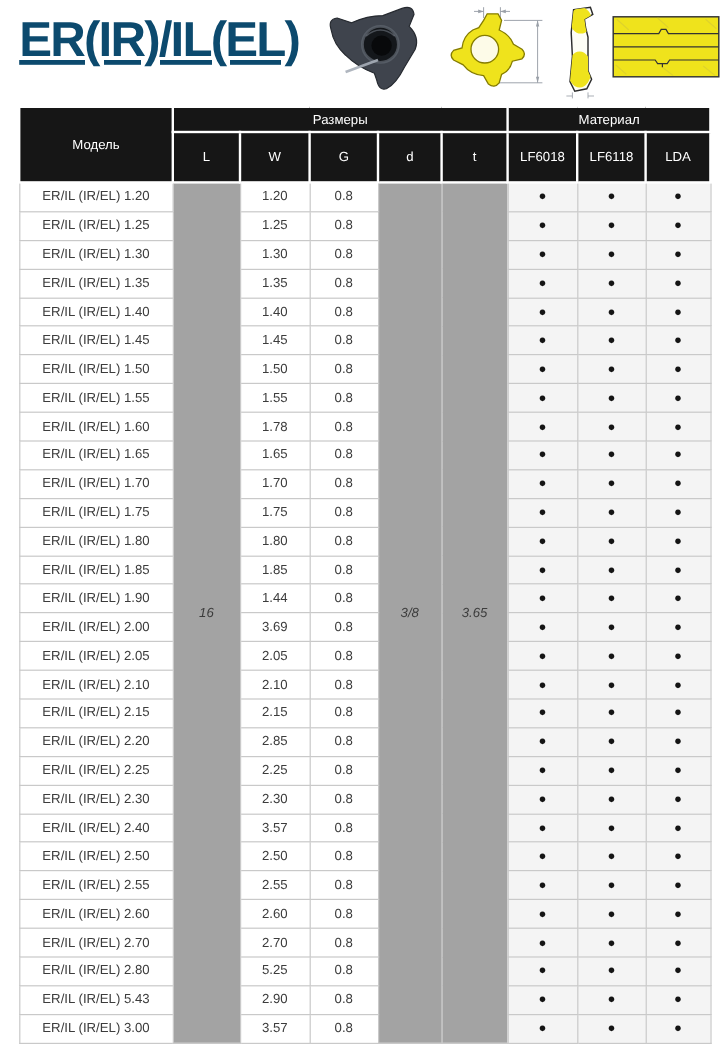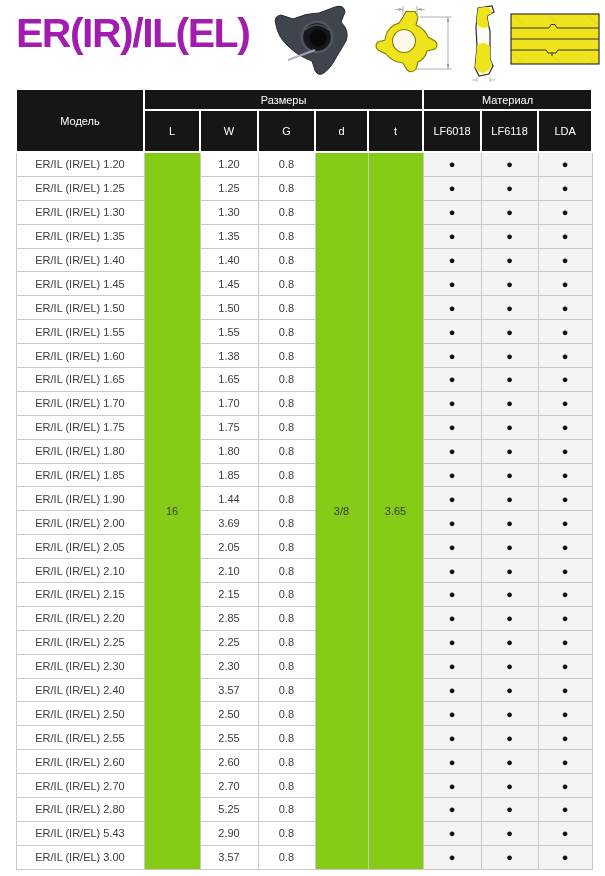--- a/index.html
+++ b/index.html
@@ -4,43 +4,44 @@
 <style>
   html,body{margin:0;padding:0;}
   body{
     width:605px;height:876px;background:#ffffff;position:relative;
     font-family:"Liberation Sans", sans-serif;overflow:hidden;
   }
   
   .topbar{position:absolute;left:0;top:0;width:605px;height:88px;background:#fff;}
   .page-title{
     position:absolute;left:16px;top:10px;margin:0;
-    font-size:41px;font-weight:800;letter-spacing:-1.5px;color:#a21caf;
+    font-size:41px;font-weight:800;letter-spacing:-1.5px;color:#0c4a6e;
     font-family:"Liberation Sans", sans-serif;
+    text-decoration:underline;
   }
   .product-images{position:absolute;right:3px;top:3px;display:flex;align-items:flex-start;gap:8px;}
   .product-images svg{display:block;}
   
   table.spec{
     position:absolute;left:15px;top:88px;width:576px;
     border-collapse:collapse;table-layout:fixed;
   }
   thead th{
     background:#161616;color:#ffffff;font-weight:400;font-size:11px;
     border:2px solid #ffffff;padding:0;text-align:center;
   }
   thead tr.group-row th{height:19px;text-align:center;}
   thead tr.cols-row th{height:40px;}
   tbody td{
     border:1px solid #c9c9c9;font-size:11px;color:#3c3c3c;
     text-align:center;vertical-align:middle;height:22.9px;padding:0;
     background:#ffffff;
   }
   tbody td.mat{background:#f4f4f4;font-size:11px;color:#141414;}
-  tbody td.merged{background:#84cc16;}
+  tbody td.merged{background:#a3a3a3;font-style:italic;}
 </style>
 </head>
 <body>
 
 <div class="topbar">
   <h1 class="page-title">ER(IR)/IL(EL)</h1>
 
   <div class="product-images">
 
     <svg width="92" height="78" viewBox="0 0 92 78">
@@ -197,21 +198,21 @@
       <tr>
     <td class="model">ER/IL (IR/EL) 1.55</td>
     <td class="num">1.55</td>
     <td class="num">0.8</td>
     <td class="mat">●</td>
     <td class="mat">●</td>
     <td class="mat">●</td>
   </tr>
       <tr>
     <td class="model">ER/IL (IR/EL) 1.60</td>
-    <td class="num">1.38</td>
+    <td class="num">1.78</td>
     <td class="num">0.8</td>
     <td class="mat">●</td>
     <td class="mat">●</td>
     <td class="mat">●</td>
   </tr>
       <tr>
     <td class="model">ER/IL (IR/EL) 1.65</td>
     <td class="num">1.65</td>
     <td class="num">0.8</td>
     <td class="mat">●</td>

